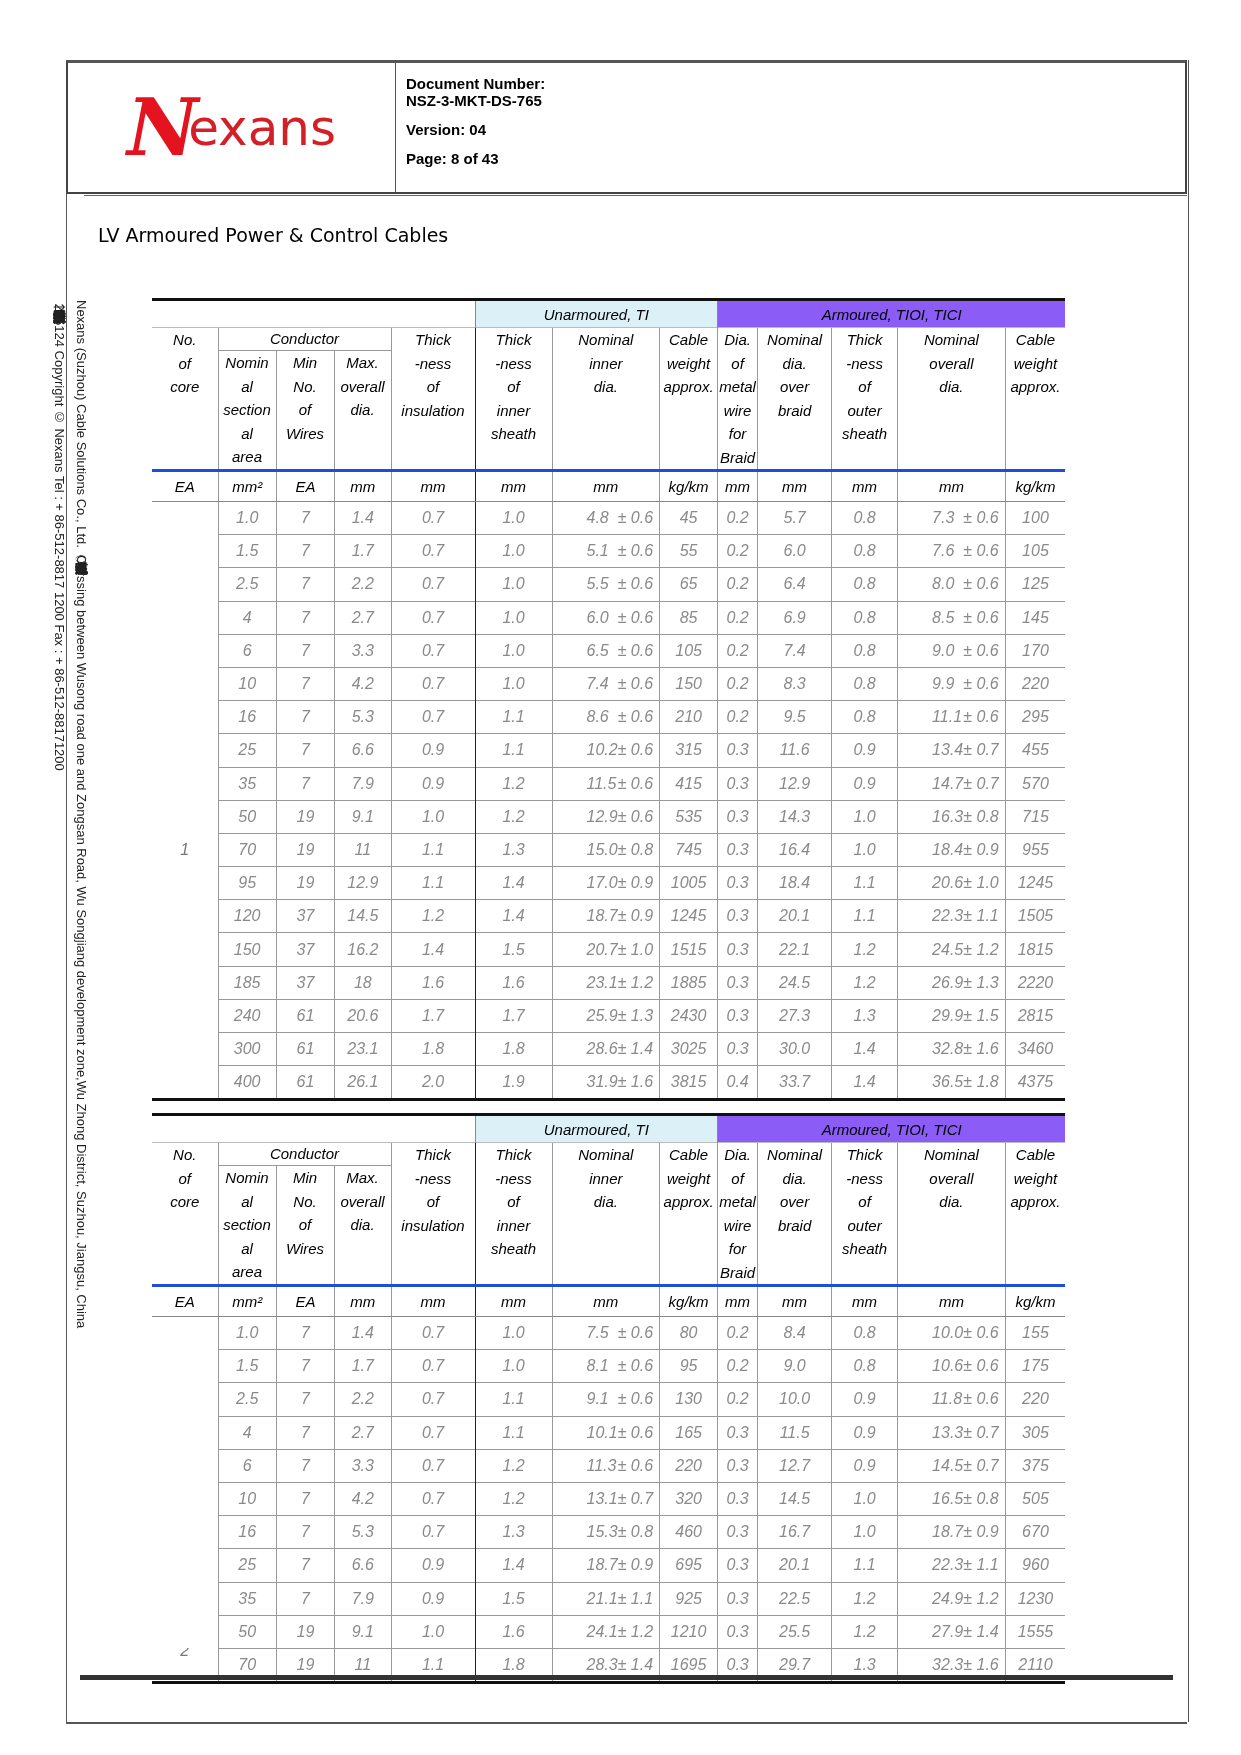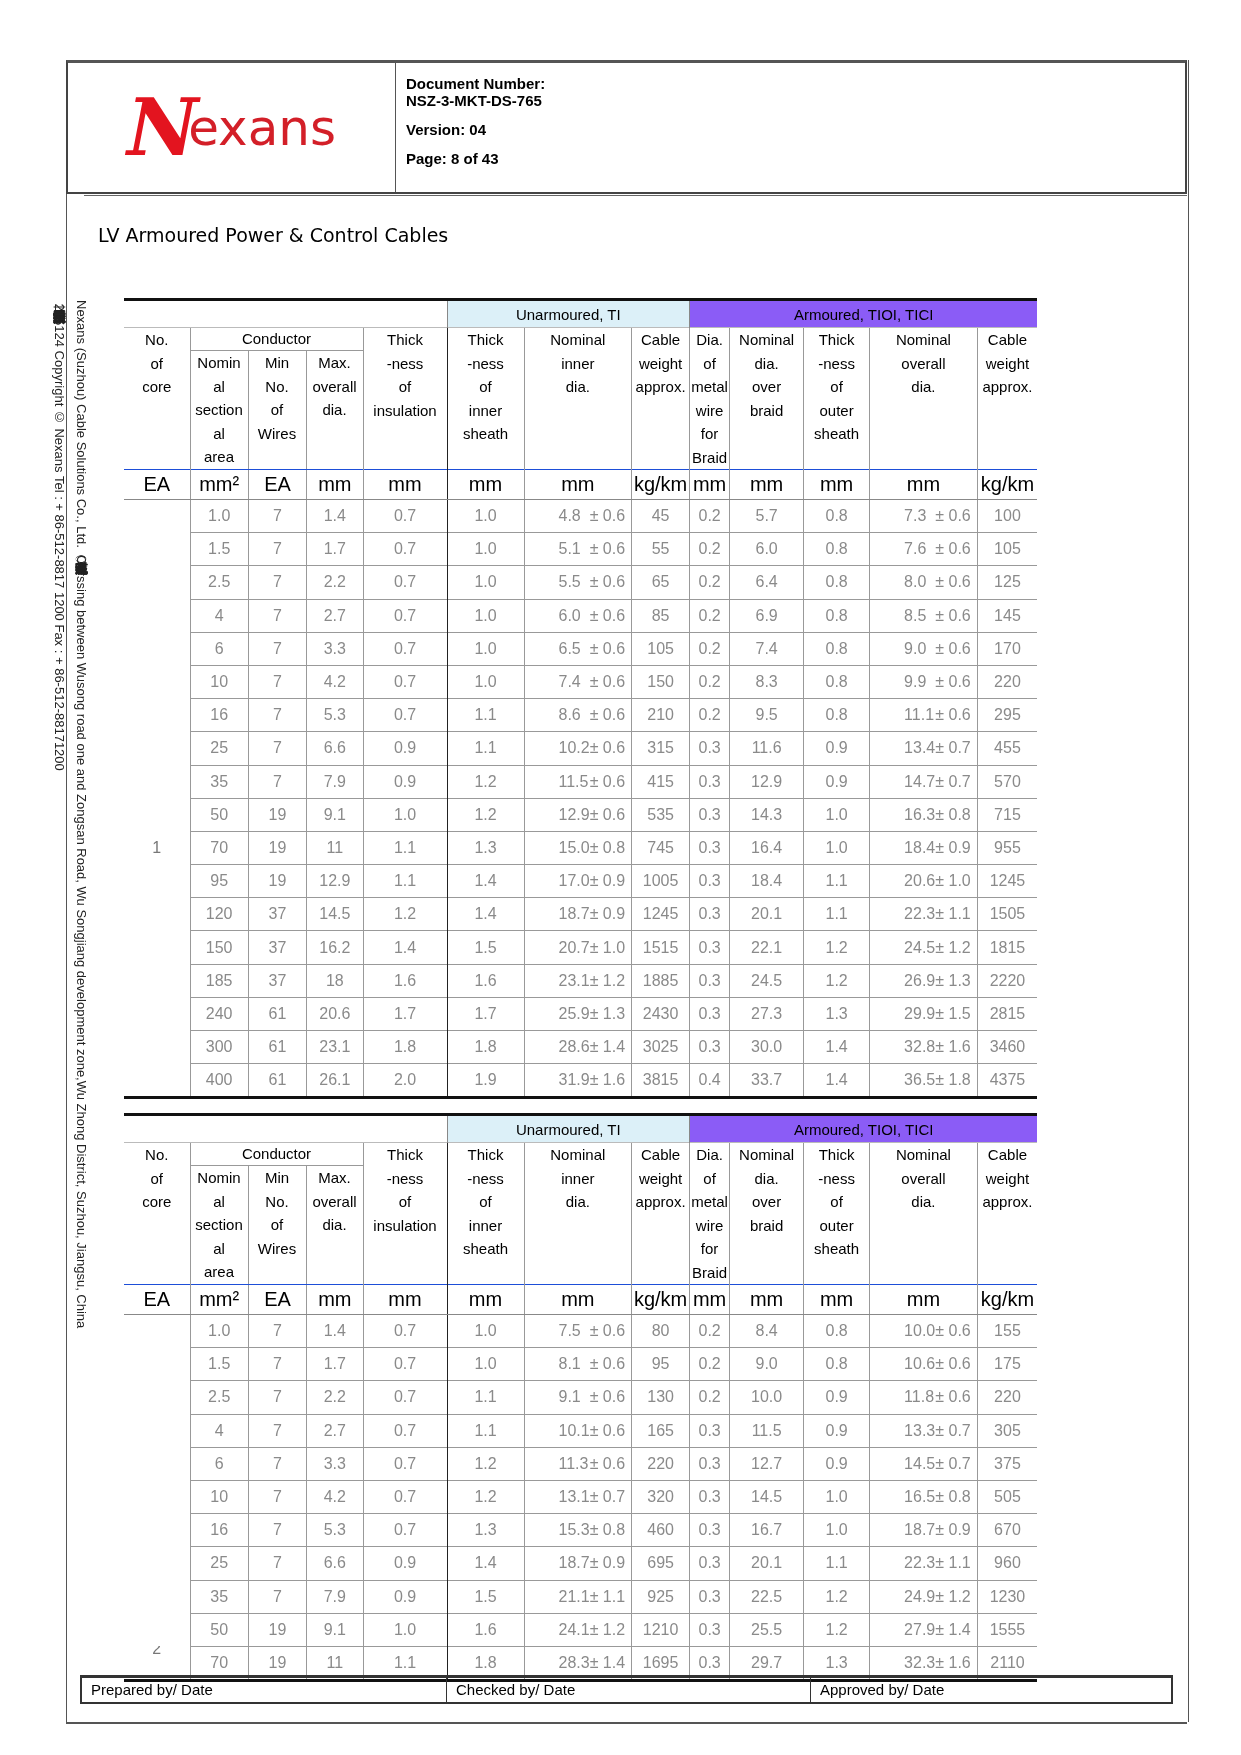--- a/index.html
+++ b/index.html
@@ -12,29 +12,29 @@
   .hdr-logo { width:327px; border-right:1px solid #555; display:flex; align-items:center; justify-content:center; }
   .hdr-title { width:450px; border-right:1px solid #555; display:flex; flex-direction:column; align-items:center; justify-content:center;
                font-weight:bold; font-size:23px; line-height:29px; }
   .hdr-meta { flex:1; padding:12px 10px; font-weight:bold; font-size:15px; line-height:17px; }
   .hdr-meta .gap { height:12px; }
   .logo-n { font-family:"DejaVu Serif", serif; font-style:italic; color:#e3141f; font-size:78px; font-weight:bold; letter-spacing:-4px; line-height:1; }
   .logo-rest { font-family:"DejaVu Sans", sans-serif; color:#d31f28; font-size:50px; line-height:1; margin-left:-6px; }
   .hline { position:absolute; left:84px; top:195px; width:1103px; border-top:1px solid #666; }
   .side-text { position:absolute; left:48px; top:300px; writing-mode:vertical-rl; font-size:13px; line-height:22px; color:#222; white-space:nowrap; }
   .section-title { position:absolute; left:98px; top:222px; font-family:"DejaVu Sans", sans-serif; font-size:19px; line-height:26px; }
-  table.spec { position:absolute; left:124px; border-collapse:collapse; font-size:15px; table-layout:fixed; }
+  table.spec { position:absolute; left:152px; border-collapse:collapse; font-size:15px; table-layout:fixed;font-style:italic; }
   table.spec td, table.spec th { text-align:center; padding:0; overflow:hidden; white-space:nowrap; }
   .grp-row td { height:26px; border-top:3px solid #111; font-weight:normal; }
   .band-un { background:#dcf0f8; border-left:1px solid #888; }
   .band-ar { background:#8b5cf6; border-left:1px solid #888; }
   .head-row td { vertical-align:top; line-height:23.5px; font-size:15px; border-top:1px solid #bbb; border-left:1px solid #999; height:128px; }
   .head-row td.first { border-left:none; }
   .cond-title { border-bottom:1px solid #999; height:22px; line-height:22px; }
-  .unit-row td { height:29px; border-top:1px solid #1d4ed8; border-bottom:1px solid #888; border-left:1px solid #999; font-size:20px; }
+  .unit-row td { height:29px; border-top:3px solid #1d4ed8; border-bottom:1px solid #888; border-left:1px solid #999; font-size:15px; }
   .unit-row td.first { border-left:none; }
   .data-row td { height:32.2px; color:#8a8a8a; font-size:16px; border-left:1px solid #999; border-top:1px solid #999; }
   .data-row td.core { border:none; color:#777; }
   .data-row td.thick-left { border-left:1.5px solid #222; }
   .last-row td { border-bottom:3px solid #111; }
   .last-row td.core { border-bottom:3px solid #111; }
   .pm { display:flex; justify-content:space-between; padding:0 6px;margin-left:28px; }
   .sub { display:flex; }
   .sub > div { border-right:1px solid #999; box-sizing:border-box; }
   .sub > div:last-child { border-right:none; }
@@ -1044,19 +1044,14 @@
               <span>± 1.6</span>
             </div>
           </td>
           <td>2110</td>
         </tr>
       </tbody>
     </table>
   </div>
 
 <div class="footer">
-  <div class="frow">
-    <div class="fcell" style="width:364px">Prepared by/ Date</div>
-    <div class="fcell" style="width:364px">Checked by/ Date</div>
-    <div class="fcell" style="flex:1">Approved by/ Date</div>
-  </div>
 </div>
 <div class="bottom-line"></div>
 
 </body></html>

